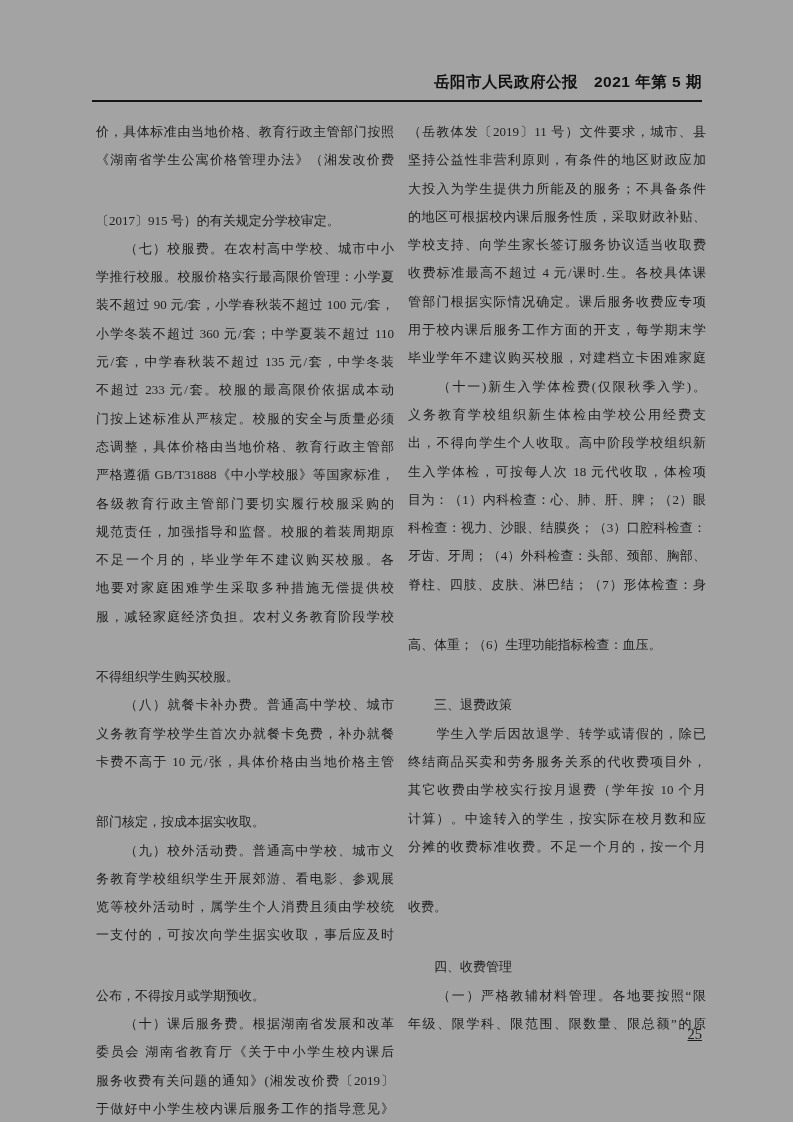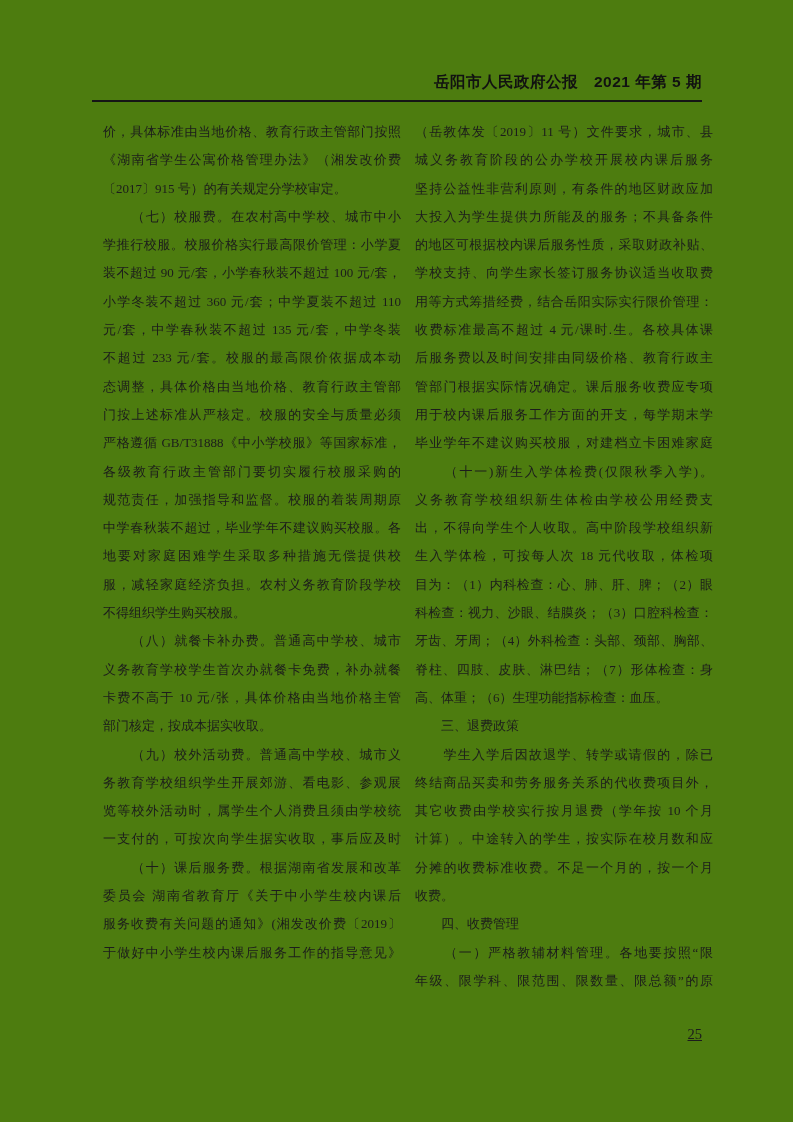--- a/index.html
+++ b/index.html
@@ -1,21 +1,21 @@
 <!DOCTYPE html>
 <html><head>
 <meta charset="utf-8">
 <style>
   * { box-sizing: border-box; }
   html, body { margin: 0; padding: 0; background: #ffffff; }
   .page {
     position: relative;
     width: 793px;
     height: 1122px;
-    background: #4d7c0f;
+    background: #a3a3a3;
     font-family: "Liberation Serif", serif;
     color: #1c1c1c;
     overflow: hidden;
   }
   .header-title {
     position: absolute;
     top: 72px;
     right: 91px;
     font-size: 15.5px;
     font-weight: 700;
@@ -27,39 +27,40 @@
   .header-rule {
     position: absolute;
     left: 92px;
     right: 91px;
     top: 100px;
     height: 2px;
     background: #151515;
   }
   .columns {
     position: absolute;
-    left: 103px;
+    left: 96px;
     top: 118px;
     width: 610px;
     display: flex;
     justify-content: space-between;
   }
   .col { width: 298px; }
   .line {
     height: 28.3px;
     line-height: 28.3px;
     font-size: 13px;
     text-align: justify;
     text-align-last: justify;
     overflow: hidden;
     white-space: normal;
   }
   .line.pe {
     text-align: left;
     text-align-last: left;
+    margin-top: 32px;
   }
   .page-num {
     position: absolute;
     top: 1026px;
     right: 91px;
     font-size: 14.5px;
     color: #1c1c1c;
     text-decoration: underline;
   }
 </style>
@@ -76,52 +77,50 @@
     <div class="col">
         <div class="line">价，具体标准由当地价格、教育行政主管部门按照</div>
         <div class="line">《湖南省学生公寓价格管理办法》（湘发改价费</div>
         <div class="line pe">〔2017〕915 号）的有关规定分学校审定。</div>
         <div class="line">　　（七）校服费。在农村高中学校、城市中小</div>
         <div class="line">学推行校服。校服价格实行最高限价管理：小学夏</div>
         <div class="line">装不超过 90 元/套，小学春秋装不超过 100 元/套，</div>
         <div class="line">小学冬装不超过 360 元/套；中学夏装不超过 110</div>
         <div class="line">元/套，中学春秋装不超过 135 元/套，中学冬装</div>
         <div class="line">不超过 233 元/套。校服的最高限价依据成本动</div>
+        <div class="line">门按上述标准从严核定。校服的安全与质量必须</div>
         <div class="line">态调整，具体价格由当地价格、教育行政主管部</div>
-        <div class="line">门按上述标准从严核定。校服的安全与质量必须</div>
         <div class="line">严格遵循 GB/T31888《中小学校服》等国家标准，</div>
         <div class="line">各级教育行政主管部门要切实履行校服采购的</div>
         <div class="line">规范责任，加强指导和监督。校服的着装周期原</div>
-        <div class="line">中学春秋装不超过，毕业学年不建议购买校服。各</div>
+        <div class="line">不足一个月的，毕业学年不建议购买校服。各</div>
         <div class="line">地要对家庭困难学生采取多种措施无偿提供校</div>
         <div class="line">服，减轻家庭经济负担。农村义务教育阶段学校</div>
         <div class="line pe">不得组织学生购买校服。</div>
         <div class="line">　　（八）就餐卡补办费。普通高中学校、城市</div>
         <div class="line">义务教育学校学生首次办就餐卡免费，补办就餐</div>
         <div class="line">卡费不高于 10 元/张，具体价格由当地价格主管</div>
         <div class="line pe">部门核定，按成本据实收取。</div>
         <div class="line">　　（九）校外活动费。普通高中学校、城市义</div>
         <div class="line">务教育学校组织学生开展郊游、看电影、参观展</div>
         <div class="line">览等校外活动时，属学生个人消费且须由学校统</div>
         <div class="line">一支付的，可按次向学生据实收取，事后应及时</div>
+        <div class="line pe">公布，不得按月或学期预收。</div>
         <div class="line">　　（十）课后服务费。根据湖南省发展和改革</div>
         <div class="line">委员会 湖南省教育厅《关于中小学生校内课后</div>
         <div class="line">服务收费有关问题的通知》(湘发改价费〔2019〕</div>
         <div class="line">于做好中小学生校内课后服务工作的指导意见》</div>
       </div>
     <div class="col">
         <div class="line">（岳教体发〔2019〕11 号）文件要求，城市、县</div>
-        <div class="line">城义务教育阶段的公办学校开展校内课后服务</div>
         <div class="line">坚持公益性非营利原则，有条件的地区财政应加</div>
         <div class="line">大投入为学生提供力所能及的服务；不具备条件</div>
         <div class="line">的地区可根据校内课后服务性质，采取财政补贴、</div>
         <div class="line">学校支持、向学生家长签订服务协议适当收取费</div>
-        <div class="line">用等方式筹措经费，结合岳阳实际实行限价管理：</div>
         <div class="line">收费标准最高不超过 4 元/课时.生。各校具体课</div>
-        <div class="line">后服务费以及时间安排由同级价格、教育行政主</div>
         <div class="line">管部门根据实际情况确定。课后服务收费应专项</div>
         <div class="line">用于校内课后服务工作方面的开支，每学期末学</div>
         <div class="line">毕业学年不建议购买校服，对建档立卡困难家庭</div>
         <div class="line">　　（十一)新生入学体检费(仅限秋季入学)。</div>
         <div class="line">义务教育学校组织新生体检由学校公用经费支</div>
         <div class="line">出，不得向学生个人收取。高中阶段学校组织新</div>
         <div class="line">生入学体检，可按每人次 18 元代收取，体检项</div>
         <div class="line">目为：（1）内科检查：心、肺、肝、脾；（2）眼</div>
         <div class="line">科检查：视力、沙眼、结膜炎；（3）口腔科检查：</div>
         <div class="line">牙齿、牙周；（4）外科检查：头部、颈部、胸部、</div>

